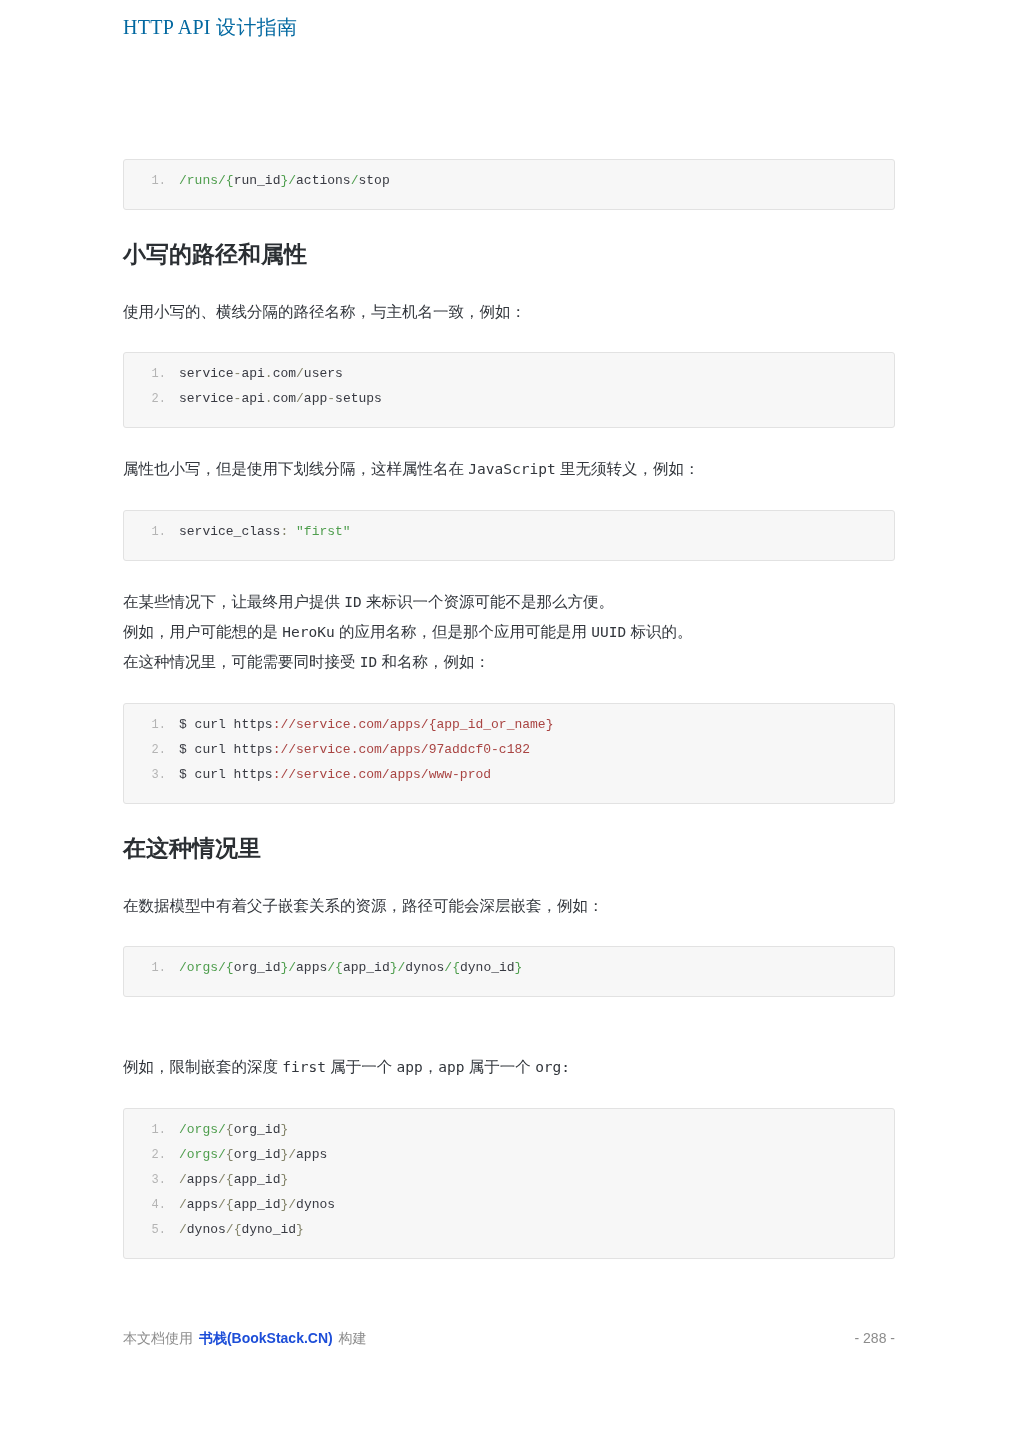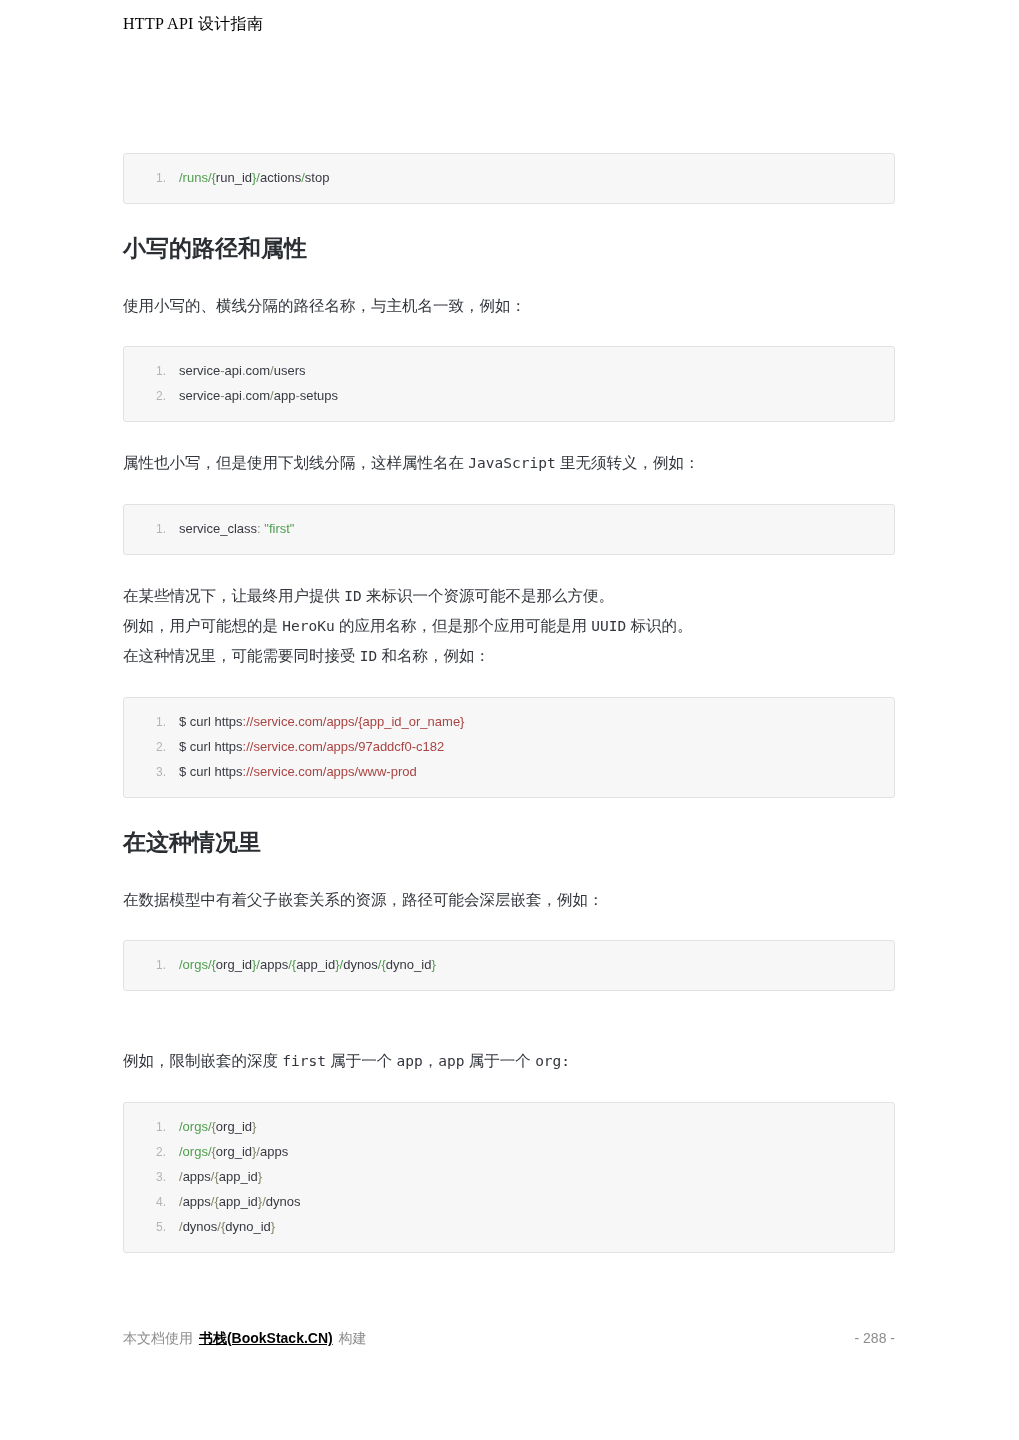--- a/index.html
+++ b/index.html
@@ -7,22 +7,22 @@
   .page {
     position:relative;
     width:1019px; height:1440px;
     background:#ffffff;
     font-family:"Liberation Sans", sans-serif;
     overflow:hidden;
   }
   .doc-header {
     padding:14px 124px 0 123px;
     font-family:"Liberation Serif", serif;
-    font-size:16px;
-    color:#000000;
+    font-size:20px;
+    color:#0369a1;
     letter-spacing:0.3px;
   }
   .content {
     padding:92px 124px 0 123px;
     color:#32363c;
   }
   .content h2 {
     font-size:23px;
     font-weight:600;
     color:#2b2f33;
@@ -38,23 +38,23 @@
   .mono {
     font-family:"DejaVu Sans Mono", monospace;
     font-size:14.5px;
   }
   .code-block {
     background:#f7f7f7;
     border:1px solid #e2e2e2;
     border-radius:3px;
     padding:12px 20px;
     margin:26px 0;
-    font-family:Liberation Sans, sans-serif;
+    font-family:Liberation Mono, monospace;
     font-size:13px;
-    line-height:24px;
+    line-height:17px;
     white-space:pre;
   }
   .code-line { min-height:25px; }
   .ln {
     display:inline-block;
     width:22px;
     text-align:right;
     margin-right:13px;
     color:#b4b4b4;
     font-size:12px;
@@ -89,16 +89,16 @@
       <p><span>在某些情况下，让最终用户提供 </span><span class="mono">ID</span><span> 来标识一个资源可能不是那么方便。</span><br><span>例如，用户可能想的是 </span><span class="mono">HeroKu</span><span> 的应用名称，但是那个应用可能是用 </span><span class="mono">UUID</span><span> 标识的。</span><br><span>在这种情况里，可能需要同时接受 </span><span class="mono">ID</span><span> 和名称，例如：</span></p>
       <div class="code-block"><div class="code-line"><span class="ln">1.</span><span style="color: rgb(56, 58, 66);">$ curl https</span><span style="color: rgb(169, 68, 66);">://service.com/apps/{app_id_or_name}</span></div><div class="code-line"><span class="ln">2.</span><span style="color: rgb(56, 58, 66);">$ curl https</span><span style="color: rgb(169, 68, 66);">://service.com/apps/97addcf0-c182</span></div><div class="code-line"><span class="ln">3.</span><span style="color: rgb(56, 58, 66);">$ curl https</span><span style="color: rgb(169, 68, 66);">://service.com/apps/www-prod</span></div></div>
       <h2><span>在这种情况里</span></h2>
       <p><span>在数据模型中有着父子嵌套关系的资源，路径可能会深层嵌套，例如：</span></p>
       <div class="code-block"><div class="code-line"><span class="ln">1.</span><span style="color: rgb(79, 158, 78);">/orgs/</span><span style="color: rgb(79, 158, 78);">{</span><span style="color: rgb(56, 58, 66);">org_id</span><span style="color: rgb(79, 158, 78);">}</span><span style="color: rgb(79, 158, 78);">/</span><span style="color: rgb(56, 58, 66);">apps</span><span style="color: rgb(79, 158, 78);">/</span><span style="color: rgb(79, 158, 78);">{</span><span style="color: rgb(56, 58, 66);">app_id</span><span style="color: rgb(79, 158, 78);">}</span><span style="color: rgb(79, 158, 78);">/</span><span style="color: rgb(56, 58, 66);">dynos</span><span style="color: rgb(79, 158, 78);">/</span><span style="color: rgb(79, 158, 78);">{</span><span style="color: rgb(56, 58, 66);">dyno_id</span><span style="color: rgb(79, 158, 78);">}</span></div></div>
       <p><br><span>例如，限制嵌套的深度 </span><span class="mono">first</span><span> 属于一个 </span><span class="mono">app</span><span>，</span><span class="mono">app</span><span> 属于一个 </span><span class="mono">org:</span></p>
       <div class="code-block"><div class="code-line"><span class="ln">1.</span><span style="color: rgb(79, 158, 78);">/orgs/</span><span style="color: rgb(132, 132, 106);">{</span><span style="color: rgb(56, 58, 66);">org_id</span><span style="color: rgb(132, 132, 106);">}</span></div><div class="code-line"><span class="ln">2.</span><span style="color: rgb(79, 158, 78);">/orgs/</span><span style="color: rgb(132, 132, 106);">{</span><span style="color: rgb(56, 58, 66);">org_id</span><span style="color: rgb(132, 132, 106);">}</span><span style="color: rgb(132, 132, 106);">/</span><span style="color: rgb(56, 58, 66);">apps</span></div><div class="code-line"><span class="ln">3.</span><span style="color: rgb(132, 132, 106);">/</span><span style="color: rgb(56, 58, 66);">apps</span><span style="color: rgb(132, 132, 106);">/</span><span style="color: rgb(132, 132, 106);">{</span><span style="color: rgb(56, 58, 66);">app_id</span><span style="color: rgb(132, 132, 106);">}</span></div><div class="code-line"><span class="ln">4.</span><span style="color: rgb(132, 132, 106);">/</span><span style="color: rgb(56, 58, 66);">apps</span><span style="color: rgb(132, 132, 106);">/</span><span style="color: rgb(132, 132, 106);">{</span><span style="color: rgb(56, 58, 66);">app_id</span><span style="color: rgb(132, 132, 106);">}</span><span style="color: rgb(132, 132, 106);">/</span><span style="color: rgb(56, 58, 66);">dynos</span></div><div class="code-line"><span class="ln">5.</span><span style="color: rgb(132, 132, 106);">/</span><span style="color: rgb(56, 58, 66);">dynos</span><span style="color: rgb(132, 132, 106);">/</span><span style="color: rgb(132, 132, 106);">{</span><span style="color: rgb(56, 58, 66);">dyno_id</span><span style="color: rgb(132, 132, 106);">}</span></div></div>
     </div>
 
   <div class="doc-footer">
-    <div class="footer-left"><span>本文档使用 </span><span class="brand" style="color: #000000; text-decoration: underline;">书栈(BookStack.CN)</span><span> 构建</span></div>
+    <div class="footer-left"><span>本文档使用 </span><span class="brand" style="color: #1d4ed8;">书栈(BookStack.CN)</span><span> 构建</span></div>
     <div>- 288 -</div>
   </div>
 </div>
 
 </body></html>

